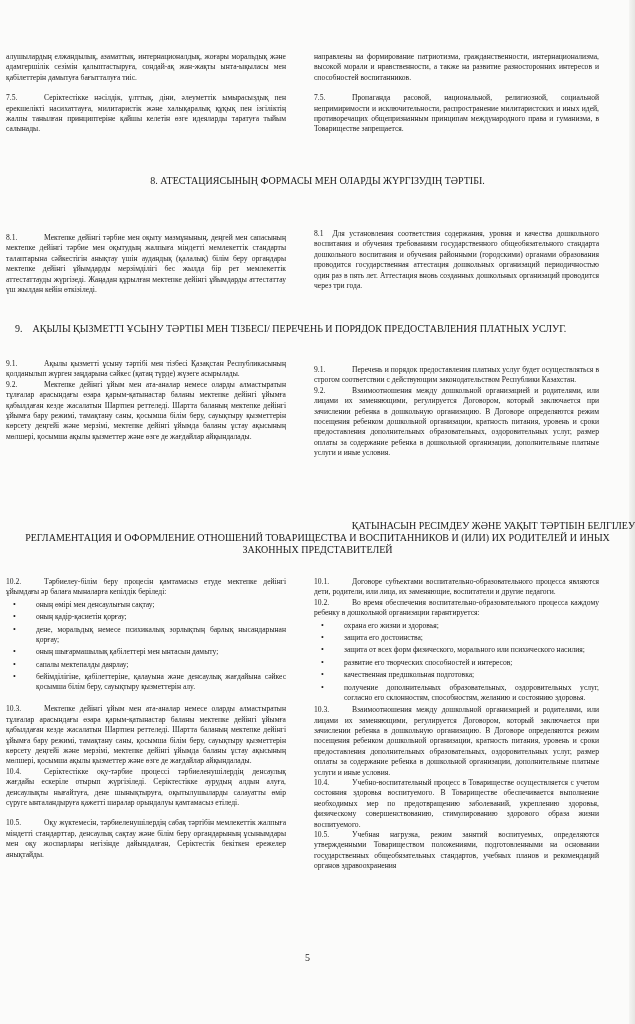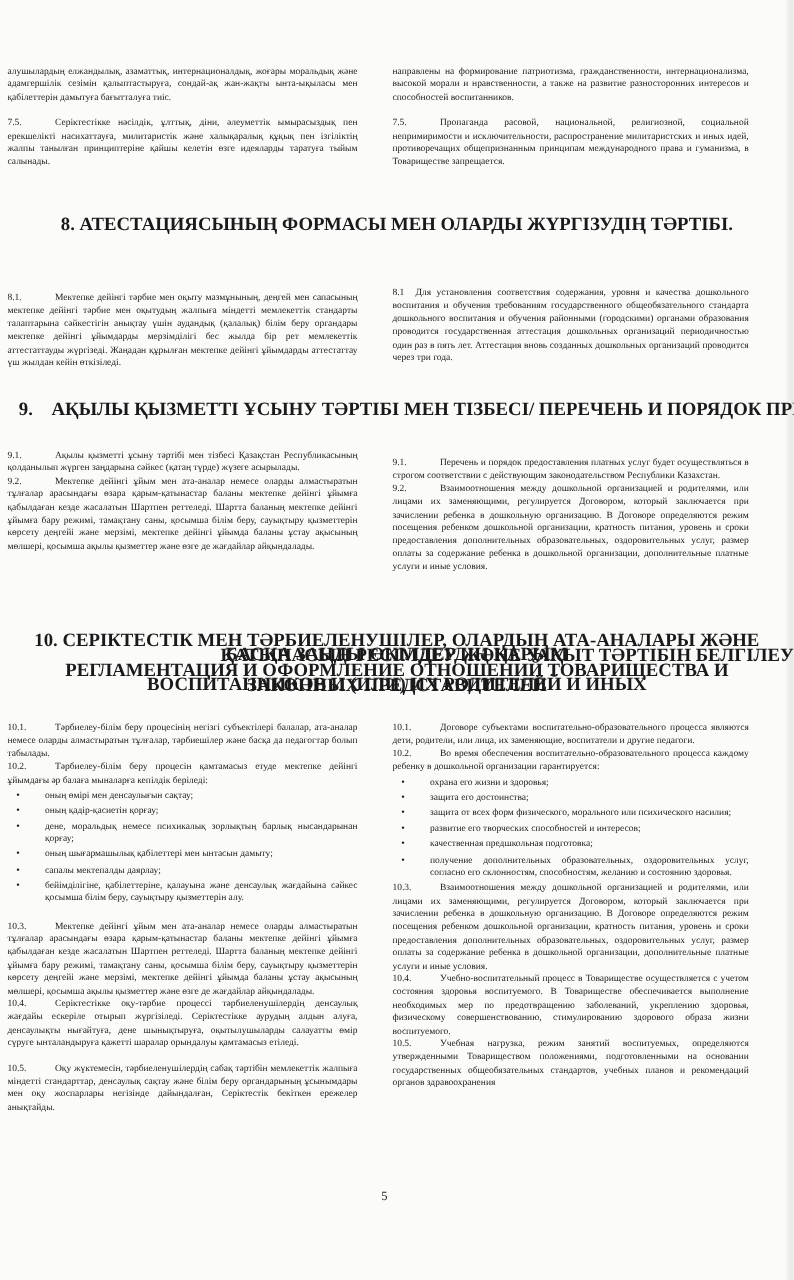--- a/index.html
+++ b/index.html
@@ -12,21 +12,21 @@
   }
   .page { position: absolute; left: 0; top: 0; width: 635px; height: 753px; }
   .edge { position: absolute; right: 0; top: 0; width: 6px; height: 1024px;
           background: linear-gradient(to right, #f4f4f2, #e6e6e3); }
   .block { position: absolute; font-size: 7.6px; line-height: 10.4px; text-align: justify; }
   .L { left: 6px; width: 280px; }
   .R { left: 314px; width: 285px; }
   .p { margin: 0; text-align: justify; }
   .p .num { display: inline-block; width: 38px; }
   .heading { position: absolute; left: 0; width: 635px; text-align: center;
-             font-weight: bold; font-size: 15px; line-height: 11px; margin: 0; }
+             font-weight: normal; font-size: 10px; line-height: 11px; margin: 0; }
   .heading.left { text-align: left; left: 15px; }
   ul.bul { list-style: none; margin: 2px 0 0 0; padding: 0; }
   ul.bul li { position: relative; padding-left: 30px; margin-bottom: 2.2px; line-height: 10.2px; }
   ul.bul li .dot { position: absolute; left: 7px; top: 0; font-size: 8px; }
   .pagenum { position: absolute; left: 305px; top: 952px; font-size: 10px; }
 </style>
 </head>
 <body>
 
 <div class="page">
@@ -70,29 +70,25 @@
   </div>
   <div class="block R" style="top:365px;">
     <p class="p">
       <span class="num">9.1.</span><span>Перечень и порядок предоставления платных услуг будет осуществляться в строгом соответствии с действующим законодательством Республики Казахстан.</span>
     </p>
     <p class="p">
       <span class="num">9.2.</span><span>Взаимоотношения между дошкольной организацией и родителями, или лицами их заменяющими, регулируется Договором, который заключается при зачислении ребенка в дошкольную организацию. В Договоре определяются режим посещения ребенком дошкольной организации, кратность питания, уровень и сроки предоставления дополнительных образовательных, оздоровительных услуг, размер оплаты за содержание ребенка в дошкольной организации, дополнительные платные услуги и иные условия.</span>
     </p>
   </div>
 
-  <p class="heading" style="top:508px;">10. СЕРІКТЕСТІК МЕН ТӘРБИЕЛЕНУШІЛЕР, ОЛАРДЫҢ АТА-АНАЛАРЫ ЖӘНЕ БАСҚА ЗАҢДЫ ӨКІЛДЕРДІҢ ҚАРЫМ</p>
   <p class="heading" style="top:520px;text-align:right;">ҚАТЫНАСЫН РЕСІМДЕУ ЖӘНЕ УАҚЫТ ТӘРТІБІН БЕЛГІЛЕУ</p>
   <p class="heading" style="top:532px;">РЕГЛАМЕНТАЦИЯ И ОФОРМЛЕНИЕ ОТНОШЕНИЙ ТОВАРИЩЕСТВА И ВОСПИТАННИКОВ И (ИЛИ) ИХ РОДИТЕЛЕЙ И ИНЫХ</p>
   <p class="heading" style="top:544px;">ЗАКОННЫХ ПРЕДСТАВИТЕЛЕЙ</p>
 
   <div class="block L" style="top:577px;">
-    <p class="p">
-      <span class="num">10.1.</span><span>Тәрбиелеу-білім беру процесінің негізгі субъектілері балалар, ата-аналар немесе оларды алмастыратын тұлғалар, тәрбиешілер және басқа да педагогтар болып табылады.</span>
-    </p>
     <p class="p">
       <span class="num">10.2.</span><span>Тәрбиелеу-білім беру процесін қамтамасыз етуде мектепке дейінгі ұйымдағы әр балаға мыналарға кепілдік беріледі:</span>
     </p>
     <ul class="bul">
       <li><span class="dot">•</span><span>оның өмірі мен денсаулығын сақтау;</span></li>
       <li><span class="dot">•</span><span>оның қадір-қасиетін қорғау;</span></li>
       <li><span class="dot">•</span><span>дене, моральдық немесе психикалық зорлықтың барлық нысандарынан қорғау;</span></li>
       <li><span class="dot">•</span><span>оның шығармашылық қабілеттері мен ынтасын дамыту;</span></li>
       <li><span class="dot">•</span><span>сапалы мектепалды даярлау;</span></li>
       <li><span class="dot">•</span><span>бейімділігіне, қабілеттеріне, қалауына және денсаулық жағдайына сәйкес қосымша білім беру, сауықтыру қызметтерін алу.</span></li>

